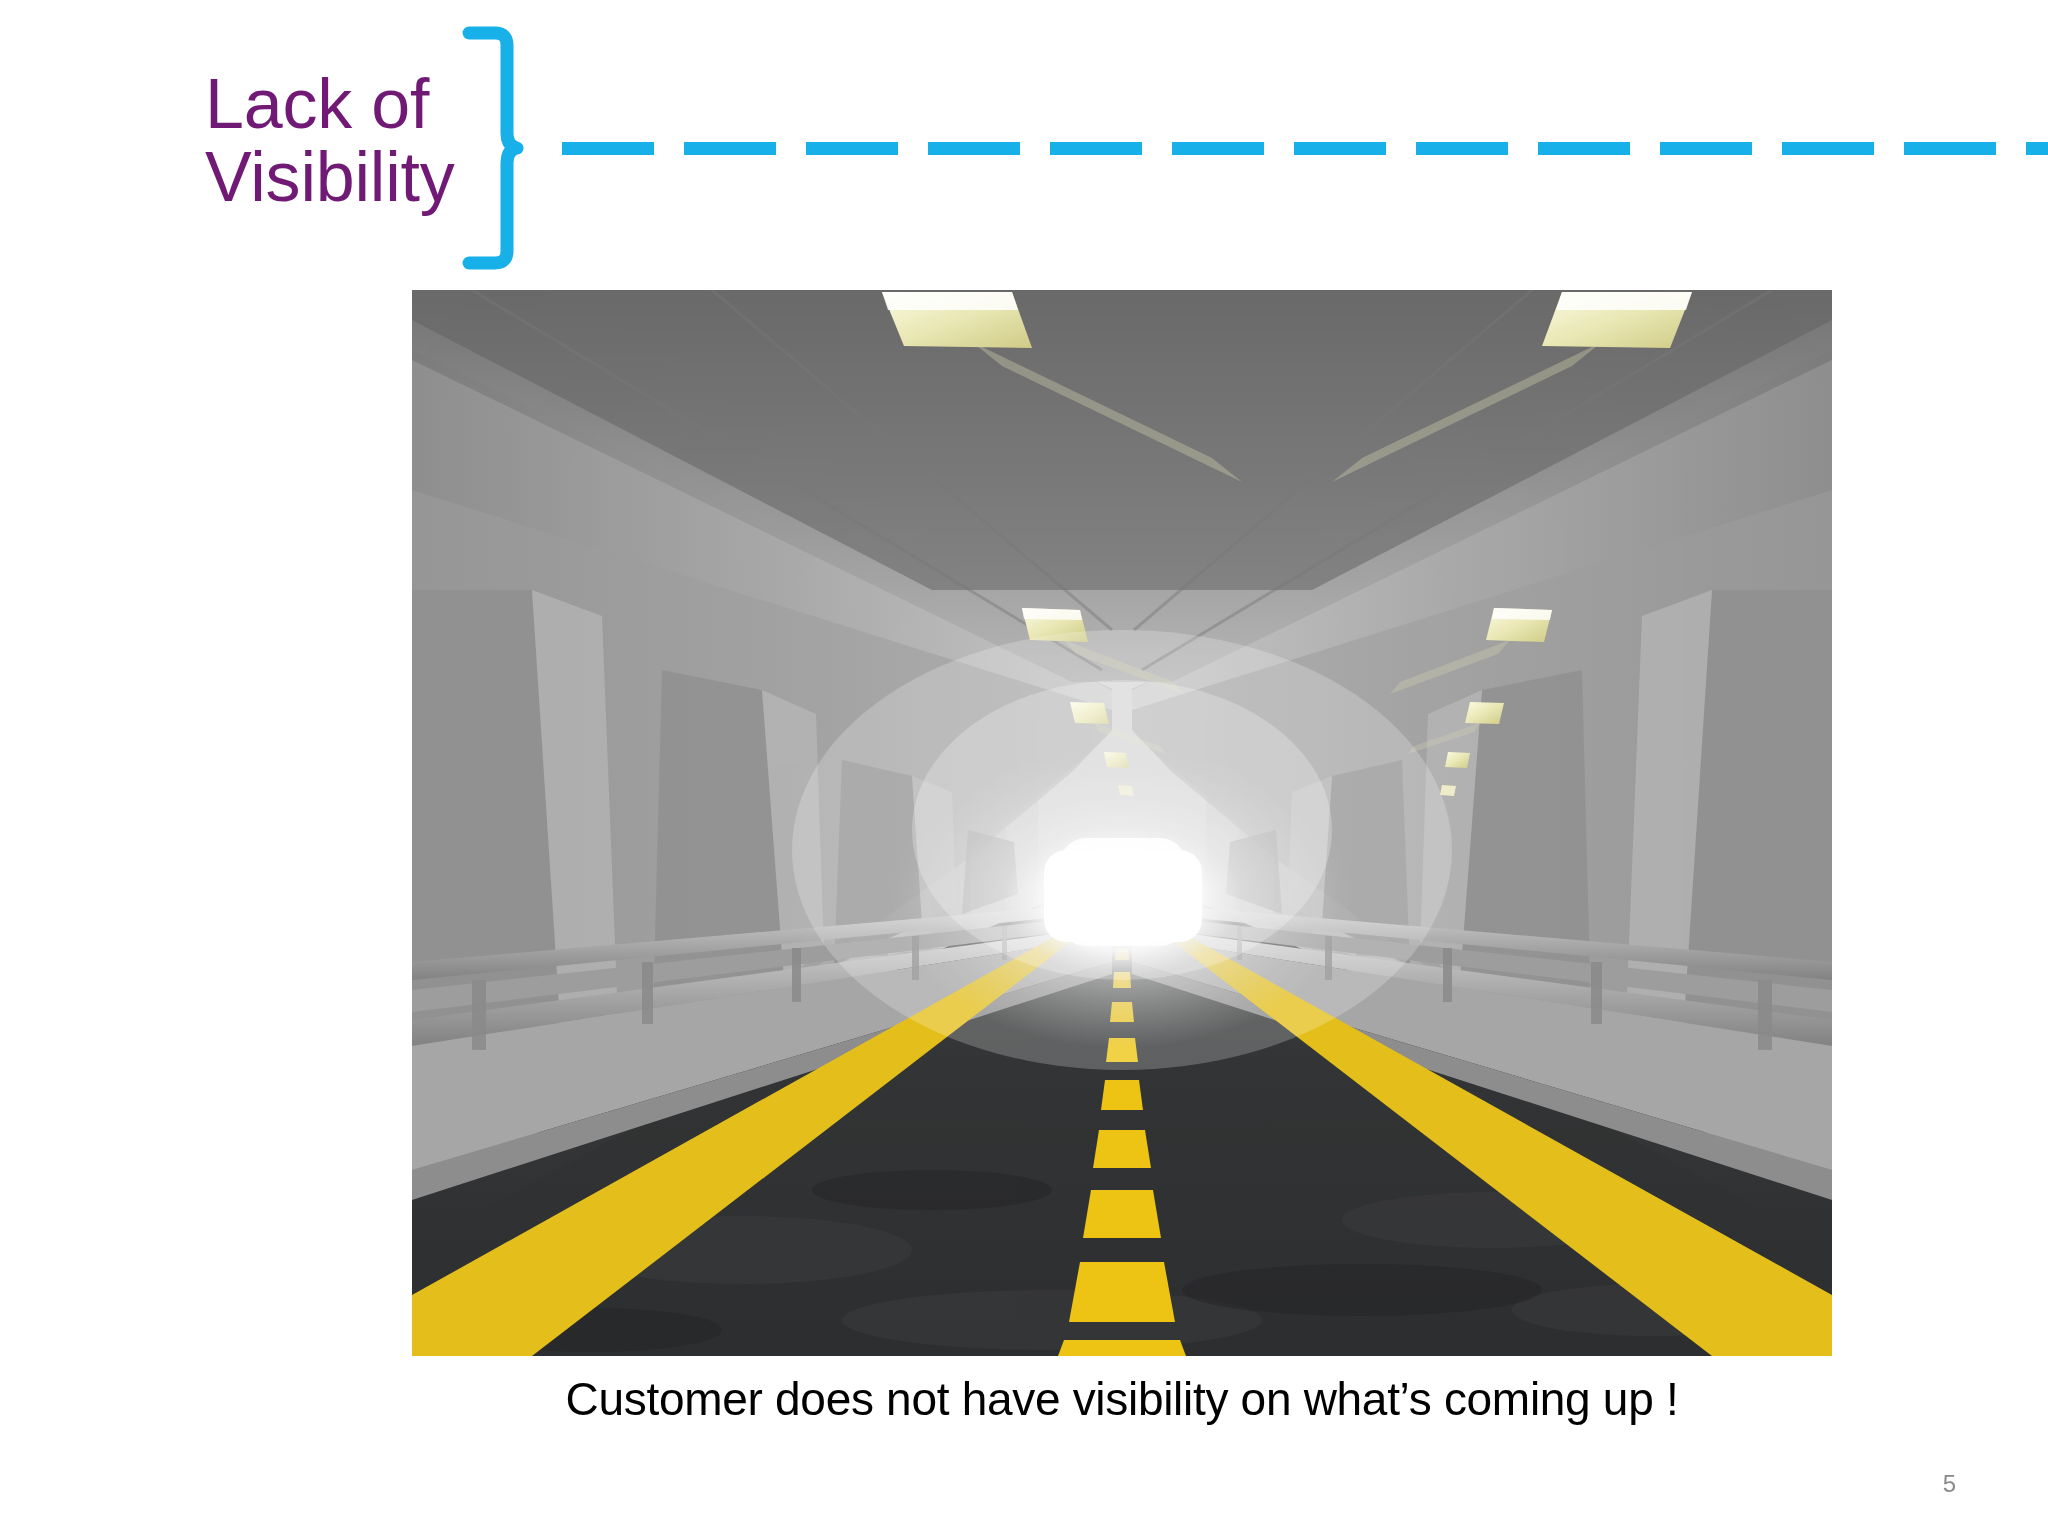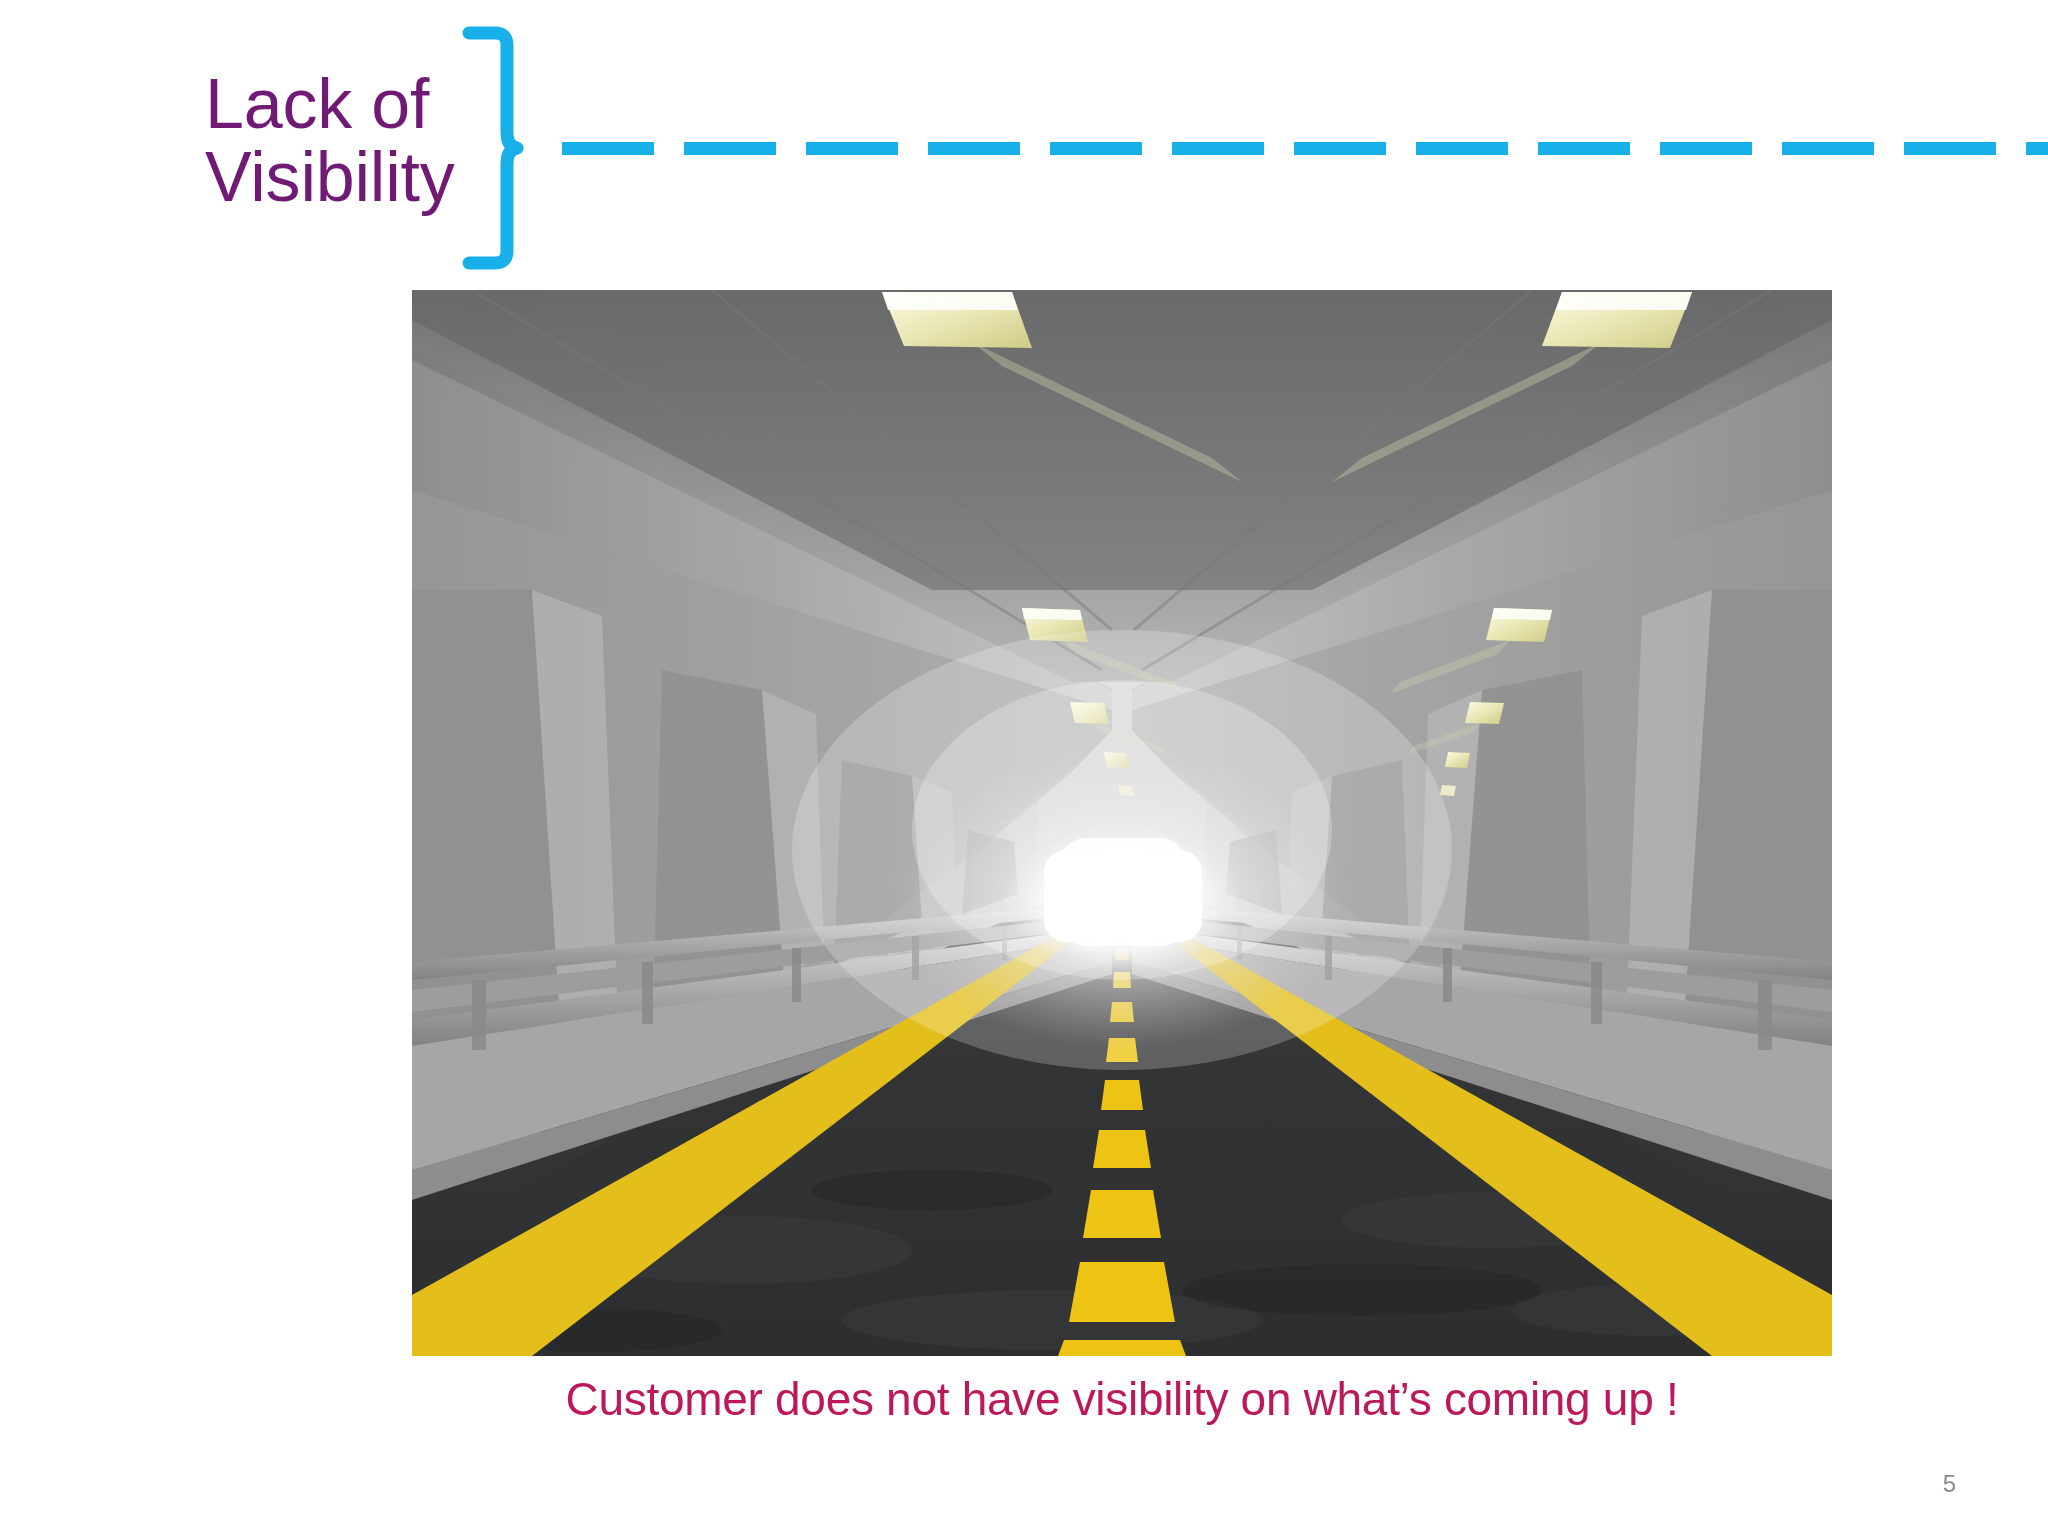--- a/index.html
+++ b/index.html
@@ -74,21 +74,21 @@
   #tunnel-figure svg { display: block; width: 100%; height: 100%; }
 
   
   #caption {
     position: absolute;
     left: 412px;
     top: 1372px;
     width: 1420px;
     text-align: center;
     font-size: 46px;
-    color: #be185d;
+    color: #000000;
     font-family: "Liberation Sans", sans-serif;
     letter-spacing: -0.3px;
   }
 
   
   #page-number {
     position: absolute;
     right: 92px;
     top: 1470px;
     font-size: 24px;

